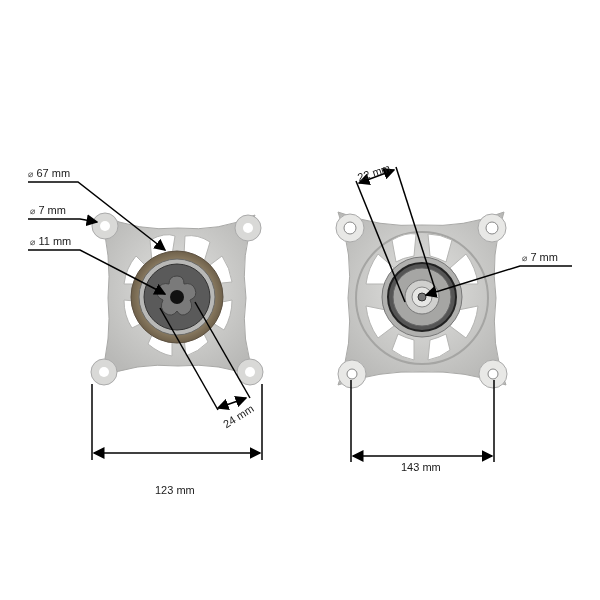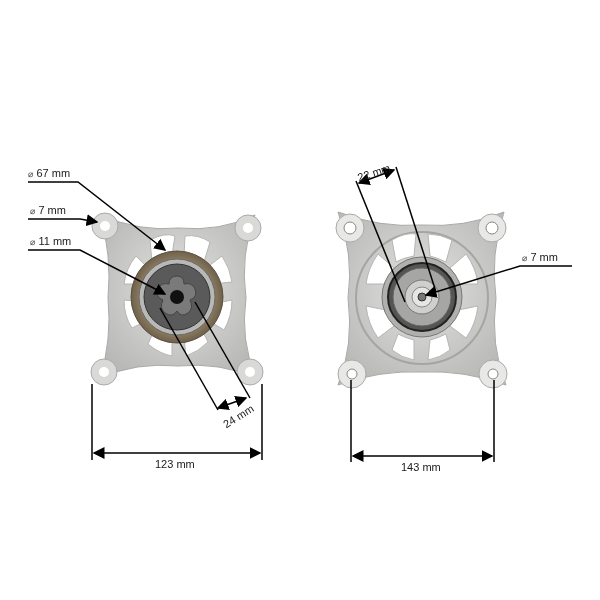--- a/index.html
+++ b/index.html
@@ -117,20 +117,20 @@
   <div class="lbl" style="left:28px;top:167px">
     <span class="dia">⌀</span><span>67 mm</span>
   </div>
   <div class="lbl" style="left:30px;top:204px">
     <span class="dia">⌀</span><span>7 mm</span>
   </div>
   <div class="lbl" style="left:30px;top:235px">
     <span class="dia">⌀</span><span>11 mm</span>
   </div>
   <div class="lbl rot" style="left:221px;top:420px;transform:rotate(-32deg)">24 mm</div>
-  <div class="lbl" style="left:155px;top:458px">123 mm</div>
+  <div class="lbl" style="left:155px;top:484px">123 mm</div>
 
   <div class="lbl rot" style="left:356px;top:172px;transform:rotate(-18deg)">22 mm</div>
   <div class="lbl" style="left:522px;top:251px">
     <span class="dia">⌀</span><span>7 mm</span>
   </div>
   <div class="lbl" style="left:401px;top:461px">143 mm</div>
 </div>
 
 </body></html>

